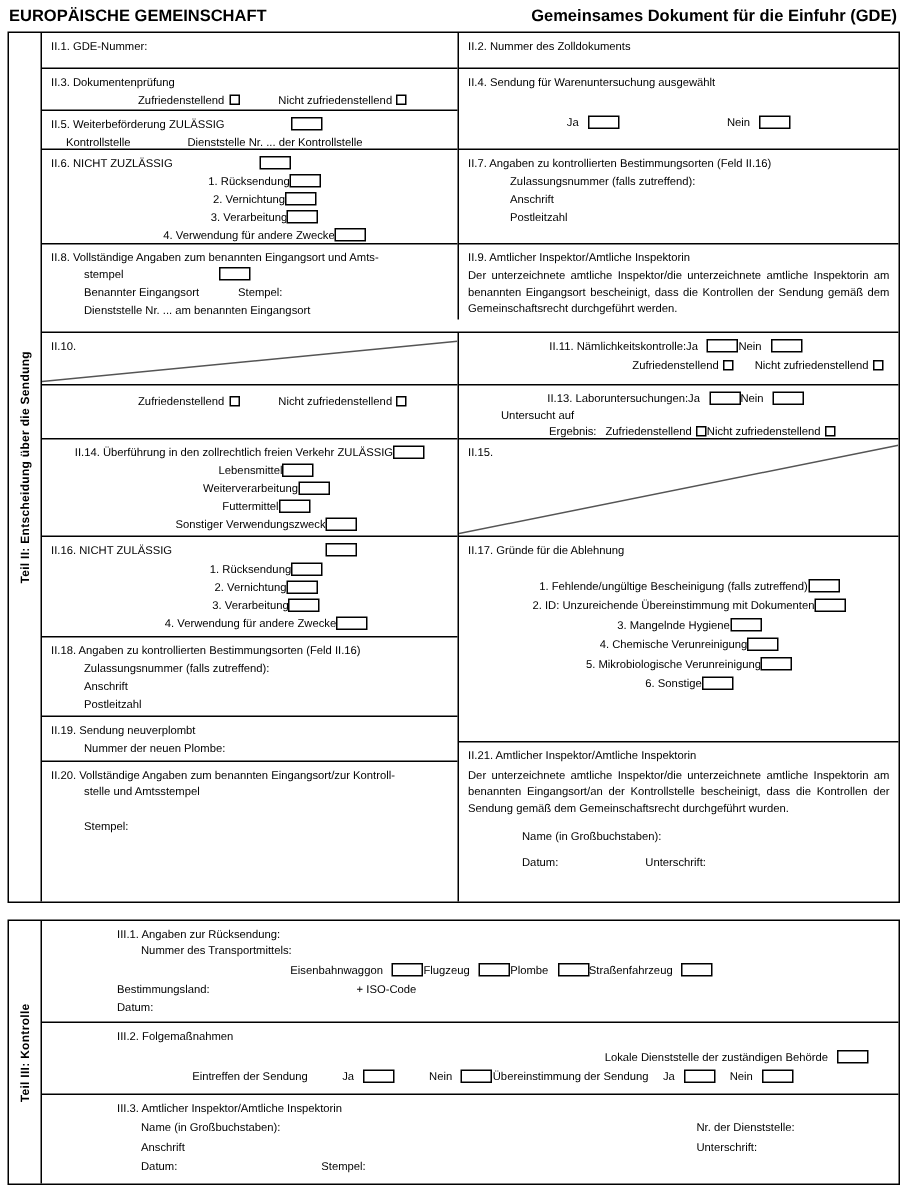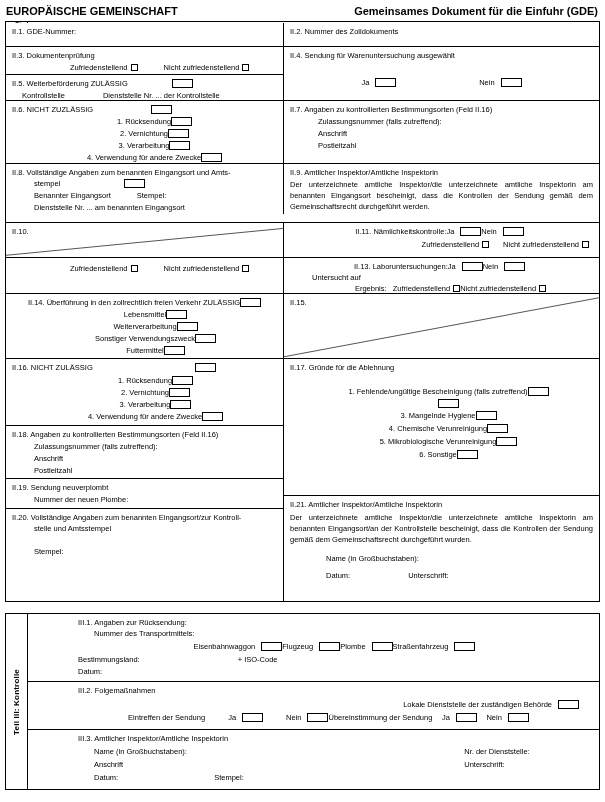--- a/index.html
+++ b/index.html
@@ -1,21 +1,21 @@
 <!DOCTYPE html>
 <html><head>
 <meta charset="utf-8">
 <style>
   * { margin:0; padding:0; box-sizing:border-box; }
   html,body { width:605px; height:802px; background:#fff; color:#000;
     font-family:"Liberation Sans", sans-serif; font-size:7.5px; line-height:11px; }
   .hdr { display:flex; justify-content:space-between; padding:6px 7px 0 6px;
     font-weight:bold; font-size:11px; }
   .tbl { display:flex; width:595px; margin-left:5px; border:1.5px solid #000; background:#fff; }
-  .t1 { margin-top:4px; height:581px;flex-direction:column; }
+  .t1 { margin-top:4px; height:581px; }
   .t2 { margin-top:11px; height:177px; }
   .strip { width:22px; min-width:22px; border-right:1px solid #000;
     display:flex; align-items:center; justify-content:center; overflow:hidden; }
   .vtext { writing-mode:vertical-rl; transform:rotate(180deg); font-weight:bold;
     font-size:8px; white-space:nowrap; letter-spacing:.2px; }
   .content { flex:1; display:flex; flex-direction:column; min-width:0; }
   .row2 { display:flex; }
   .colL { width:278px; min-width:278px; border-right:1px solid #000; display:flex; flex-direction:column; }
   .colR { flex:1; min-width:0; display:flex; flex-direction:column; }
   .cell { position:relative; border-bottom:1px solid #000; padding:3px 6px; overflow:hidden; }
@@ -171,25 +171,25 @@
             </div>
           <div class="ir" style="padding-left:22px;margin-top:1px">
               <span>Lebensmittel</span>
               <span class="rb"></span>
             </div>
           <div class="ir" style="padding-left:22px;margin-top:1px">
               <span>Weiterverarbeitung</span>
               <span class="rb"></span>
             </div>
           <div class="ir" style="padding-left:22px;margin-top:1px">
+              <span>Futtermittel</span>
+              <span class="rb"></span>
+            </div>
+          <div class="ir" style="padding-left:22px;margin-top:1px">
               <span>Sonstiger Verwendungszweck</span>
-              <span class="rb"></span>
-            </div>
-          <div class="ir" style="padding-left:22px;margin-top:1px">
-              <span>Futtermittel</span>
               <span class="rb"></span>
             </div>
         </div>
         <div class="cell" style="height:67px">
           <div class="flexr">
             <span>II.16. NICHT ZULÄSSIG</span>
             <span class="rb" style="margin-left:102px"></span>
           </div>
           <div class="ir" style="padding-left:22px;margin-top:2px">
               <span>1. Rücksendung</span>
@@ -280,20 +280,21 @@
             </svg>
         </div>
         <div class="cell" style="height:137px">
           <div>II.17. Gründe für die Ablehnung</div>
           <div style="margin-top:13px">
             <div class="ir" style="padding-left:22px;padding-right:8px;margin-top:2px">
                 <span>1. Fehlende/ungültige Bescheinigung (falls zutreffend)</span>
                 <span class="rb"></span>
               </div>
             <div class="ir" style="padding-left:22px;padding-right:8px;margin-top:2px">
+                <span>2. ID: Unzureichende Übereinstimmung mit Dokumenten</span>
                 <span class="rb"></span>
               </div>
             <div class="ir" style="padding-left:22px;padding-right:8px;margin-top:2px">
                 <span>3. Mangelnde Hygiene</span>
                 <span class="rb"></span>
               </div>
             <div class="ir" style="padding-left:22px;padding-right:8px;margin-top:2px">
                 <span>4. Chemische Verunreinigung</span>
                 <span class="rb"></span>
               </div>

